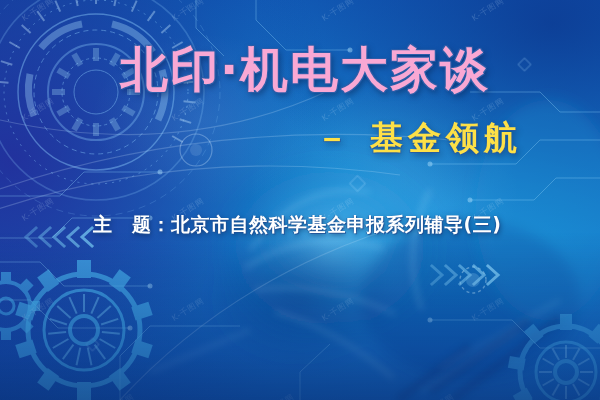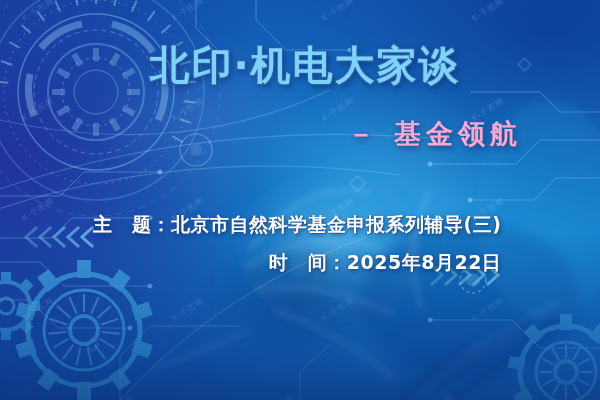--- a/index.html
+++ b/index.html
@@ -57,41 +57,41 @@
     transform:rotate(-32deg);
     white-space:nowrap;
     font-family:"DejaVu Sans",sans-serif;
   }
 
   
   .title{
     position:absolute;
     left:0;right:0;top:38px;
     text-align:center;
-    font-size:40px;
+    font-size:48px;
     font-weight:700;
     letter-spacing:2px;
-    color:#7dd3fc;
+    color:#f9a8d4;
     font-family:"DejaVu Sans","Liberation Sans",sans-serif;
     text-shadow:
       0 0 1px #2f5fa8,
       1px 1px 0 #2d5ea8,
       -1px 1px 0 #2d5ea8,
       1px -1px 0 #2d5ea8,
       -1px -1px 0 #2d5ea8,
       2px 3px 6px rgba(6,28,70,.55);
     padding-left:10px;
   }
   .subtitle{
     position:absolute;
     right:78px;top:116px;
-    font-size:27px;
+    font-size:33px;
     font-weight:600;
     letter-spacing:5px;
-    color:#f9a8d4;
+    color:#fde047;
     font-family:"DejaVu Serif","Liberation Serif",serif;
     text-shadow:
       1px 1px 0 rgba(40,90,160,.85),
       -1px 1px 0 rgba(40,90,160,.6),
       2px 3px 6px rgba(6,28,70,.45);
   }
   .info{
     position:absolute;
     left:93px;top:205px;
   }
@@ -411,16 +411,15 @@
   </div>
 
   <div class="bg-bottom"></div>
 
   <div class="title">北印·机电大家谈</div>
 
   <div class="subtitle">－ 基金领航</div>
 
   <div class="info">
     <div class="info-line"><span>主　题：</span><span>北京市自然科学基金申报系列辅导(三)</span></div>
-    <div class="info-line"><span>时　间：</span><span>2025年8月22日</span></div>
   </div>
 
 </div>
 
 </body></html>

